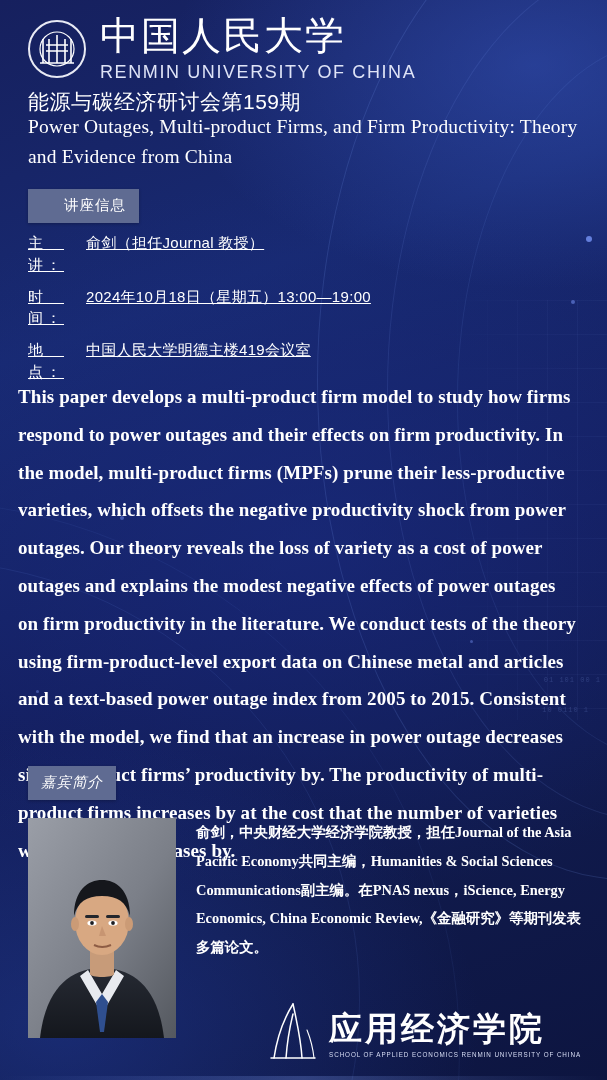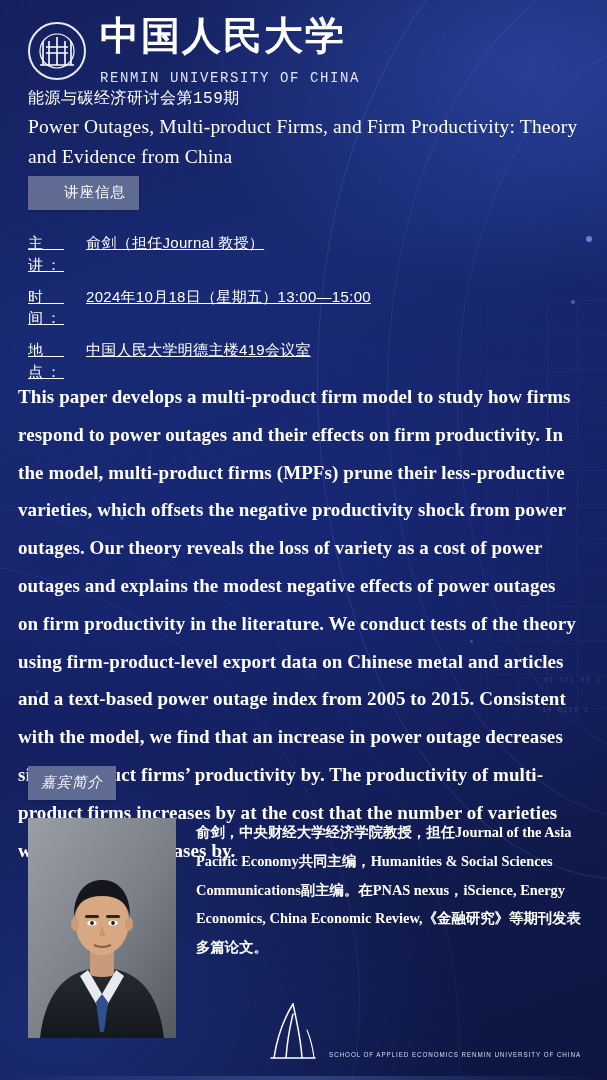--- a/index.html
+++ b/index.html
@@ -75,41 +75,41 @@
     width: 58px; height: 58px;
     border-radius: 50%;
     border: 2px solid #e8eaf4;
     display: flex; align-items: center; justify-content: center;
     flex: 0 0 auto;
   }
   .seal svg { display:block; }
   .univ-names { line-height: 1; }
   .univ-cn {
     font-family: "Liberation Serif", serif;
-    font-weight: bold;
+    font-weight: normal;
     font-size: 39px;
     color: #ffffff;
     letter-spacing: 2px;
   }
   .univ-en {
-    margin-top: 16px;
-    font-family: Liberation Mono, monospace;
-    font-size: 14px;
+    margin-top: 8px;
+    font-family: Liberation Sans, sans-serif;
+    font-size: 18px;
     color: #dfe4f7;
     letter-spacing: 1.6px;
   }
 
   
   .series {
     position: absolute;
     left: 28px; top: 88px;
-    font-size: 16px;
+    font-size: 21px;
     color: #ffffff;
     letter-spacing: 0.5px;
-    font-family: Liberation Mono, monospace;
+    font-family: Liberation Sans, sans-serif;
   }
   .maintitle {
     position: absolute;
     left: 28px; top: 112px;
     width: 556px;
     font-family: "Liberation Serif", serif;
     font-weight: normal;
     font-size: 19.5px;
     line-height: 1.52;
     color: #ffffff;
@@ -119,21 +119,21 @@
   
   .tag {
     position: absolute;
     background: #5f6b92;
     color: #ffffff;
     font-size: 14.5px;
     padding: 7px 13px 8px;
     letter-spacing: 1px;
     box-shadow: 0 1px 3px rgba(0,0,0,0.25);
   }
-  .tag-info { left: 28px; top: 176px; padding-left: 36px; }
+  .tag-info { left: 28px; top: 189px; padding-left: 36px; }
   .tag-abs  { left: 28px; top: 332px; }
   .tag-bio  { left: 28px; top: 766px; font-style: italic; }
 
   
   .info {
     position: absolute;
     left: 28px; top: 232px;
     width: 556px;
     color: #ffffff;
     text-decoration: underline;
@@ -262,21 +262,21 @@
   <div class="maintitle">Power Outages, Multi-product Firms, and Firm Productivity: Theory and Evidence from China</div>
 
   <div class="tag tag-info">讲座信息</div>
   <div class="info">
     <div class="info-row">
       <span class="info-label">主　讲：</span>
       <span class="info-val">俞剑（担任Journal 教授）</span>
     </div>
     <div class="info-row">
       <span class="info-label">时　间：</span>
-      <span class="info-val">2024年10月18日（星期五）13:00—15:00</span>
+      <span class="info-val">2024年10月18日（星期五）13:00—19:00</span>
     </div>
     <div class="info-row">
       <span class="info-label">地　点：</span>
       <span class="info-val">中国人民大学明德主楼419会议室</span>
     </div>
   </div>
 
   <div class="abstract">This paper develops a multi-product firm model to study how firms respond to power outages and their effects on firm productivity. In the model, multi-product firms (MPFs) prune their less-productive varieties, which offsets the negative productivity shock from power outages. Our theory reveals the loss of variety as a cost of power outages and explains the modest negative effects of power outages on firm productivity in the literature. We conduct tests of the theory using firm-product-level export data on Chinese metal and articles and a text-based power outage index from 2005 to 2015. Consistent with the model, we find that an increase in power outage decreases single-product firms’ productivity by. The productivity of multi-product firms increases by at the cost that the number of varieties within MPFs decreases by.</div>
 
   <div class="tag tag-bio">嘉宾简介</div>
@@ -332,18 +332,19 @@
         <g fill="none" stroke="#ffffff" stroke-width="1.5" stroke-linecap="round">
           <path d="M26 4 C16 20 10 38 7 58"></path>
           <path d="M26 4 C30 22 34 40 35 58"></path>
           <path d="M26 14 C22 30 20 44 19 58"></path>
           <path d="M4 58 H48"></path>
           <path d="M40 30 C44 40 46 49 47 58" stroke-width="1.1"></path>
         </g>
       </svg>
     </div>
     <div class="school-text">
+      <div class="school-cn">应用经济学院</div>
       <div class="school-en">SCHOOL OF APPLIED ECONOMICS RENMIN UNIVERSITY OF CHINA</div>
     </div>
   </div>
 
   <div class="footer-rule"></div>
 </div>
 
 </body></html>

